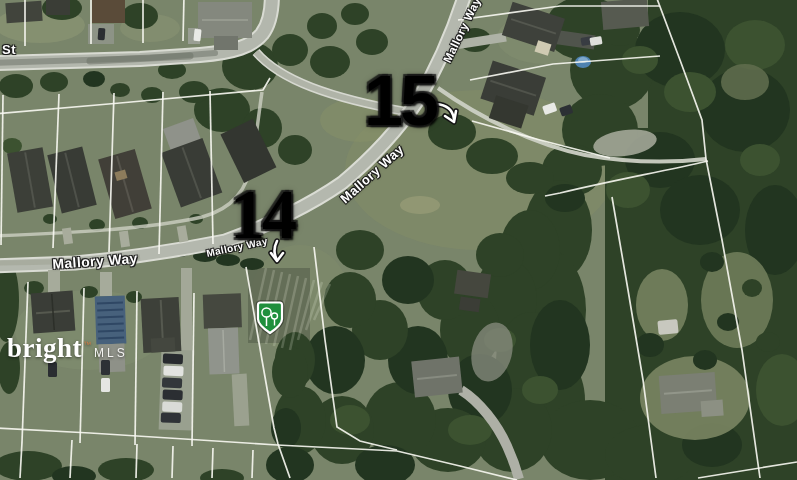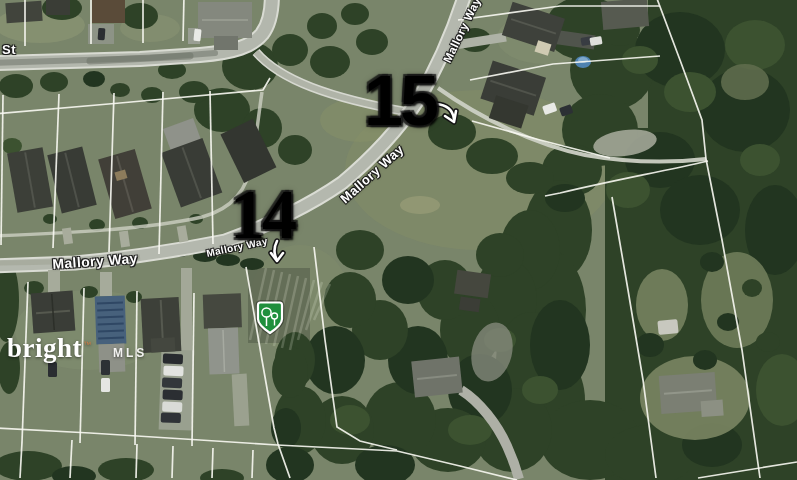--- a/index.html
+++ b/index.html
@@ -18,21 +18,21 @@
   .lbl-mw-west{left:95px;top:261px;font-size:14px;--r:-4deg;}
   .lot{position:absolute;color:#000000;font-weight:700;font-size:70px;line-height:1;letter-spacing:-3px;
     text-shadow:-2px -2px 1px rgba(20,20,20,.8),2px -2px 1px rgba(20,20,20,.8),
       -2px 2px 1px rgba(20,20,20,.8),2px 2px 2px rgba(0,0,0,.85),0 0 6px rgba(0,0,0,.5);}
   .lot-15{left:364px;top:66px;}
   .lot-14{left:230px;top:180px;font-family:Liberation Serif, serif;}
   .wm{position:absolute;left:7px;bottom:4px;display:flex;align-items:baseline;color:#fff;
     text-shadow:0 1px 3px rgba(0,0,0,.55);}
   .wm-brand{font-family:"Liberation Serif",serif;font-weight:700;font-size:27px;letter-spacing:.5px;}
   .wm-tm{font-size:8px;color:#cf7a45;align-self:flex-start;position:relative;top:7px;left:1px;}
-  .wm-org{font-size:12px;letter-spacing:3px;margin-left:23px;font-weight:700;color:#f3f3f1;}
+  .wm-org{font-size:12px;letter-spacing:3px;margin-left:4px;font-weight:400;color:#f3f3f1;}
 </style>
 </head>
 <body>
 
 <div id="map">
 <svg id="scene" width="797" height="480" viewBox="0 0 797 480">
   <g class="soft">
 
     <g>
       <rect x="0" y="0" width="797" height="480" fill="#79856a"></rect>

